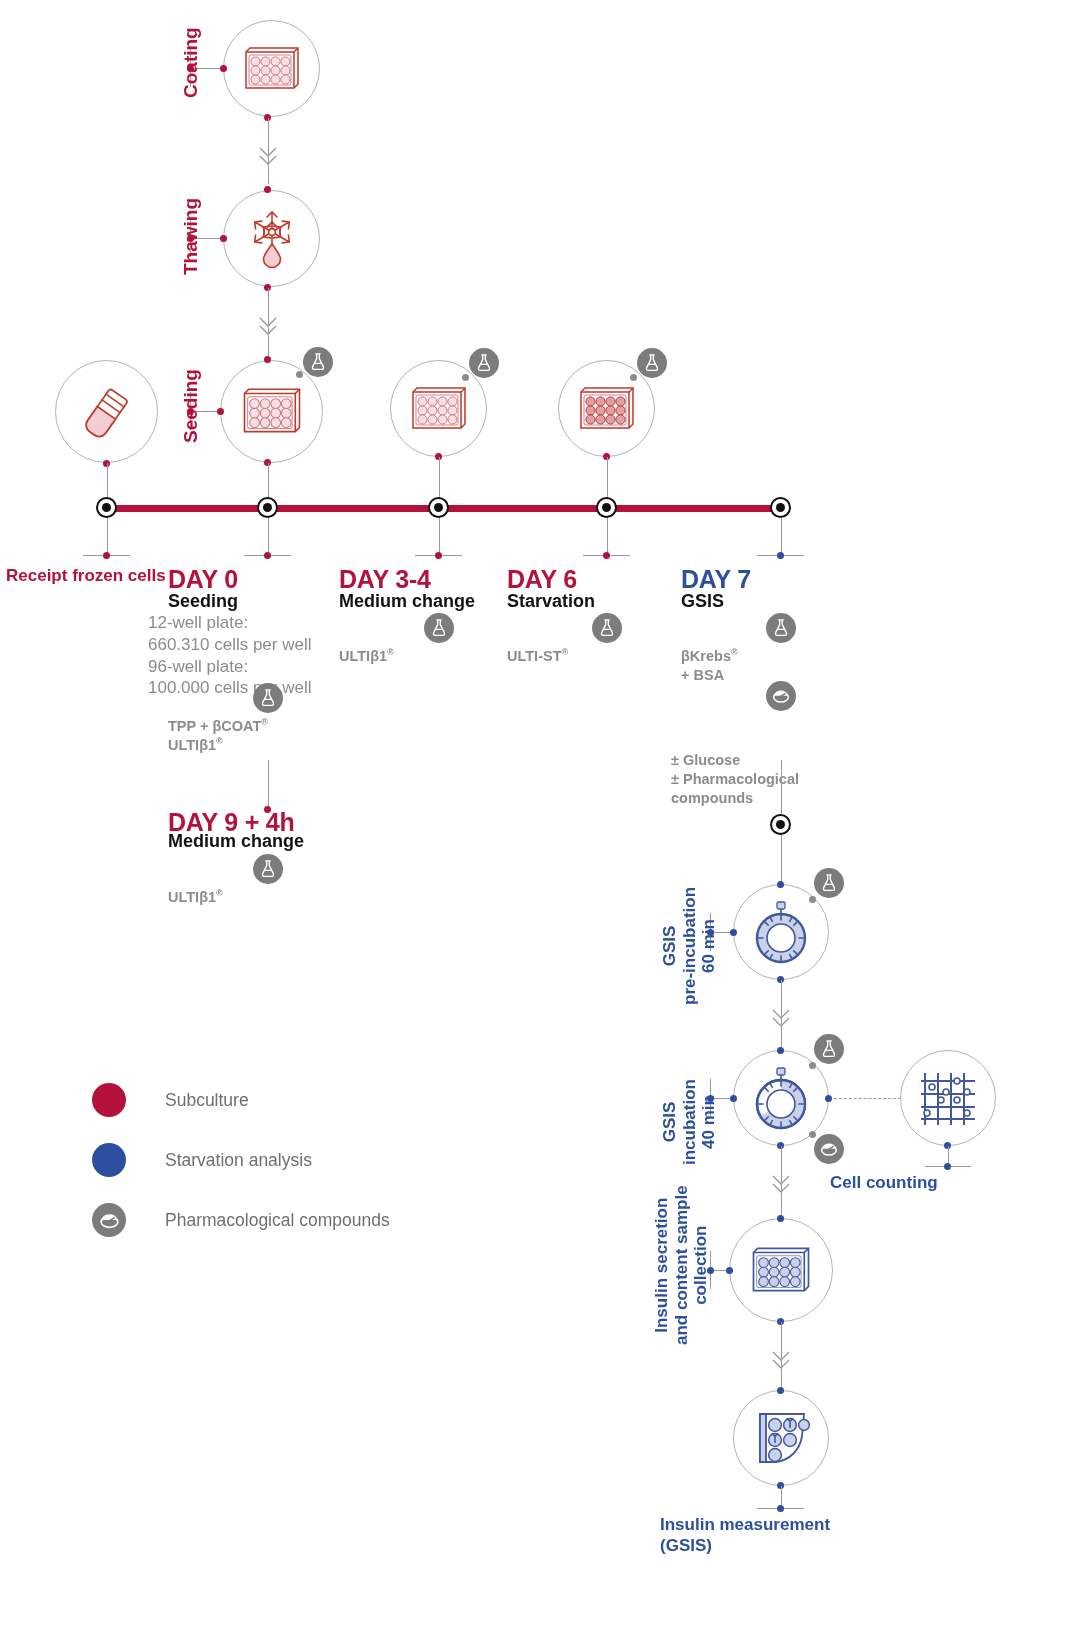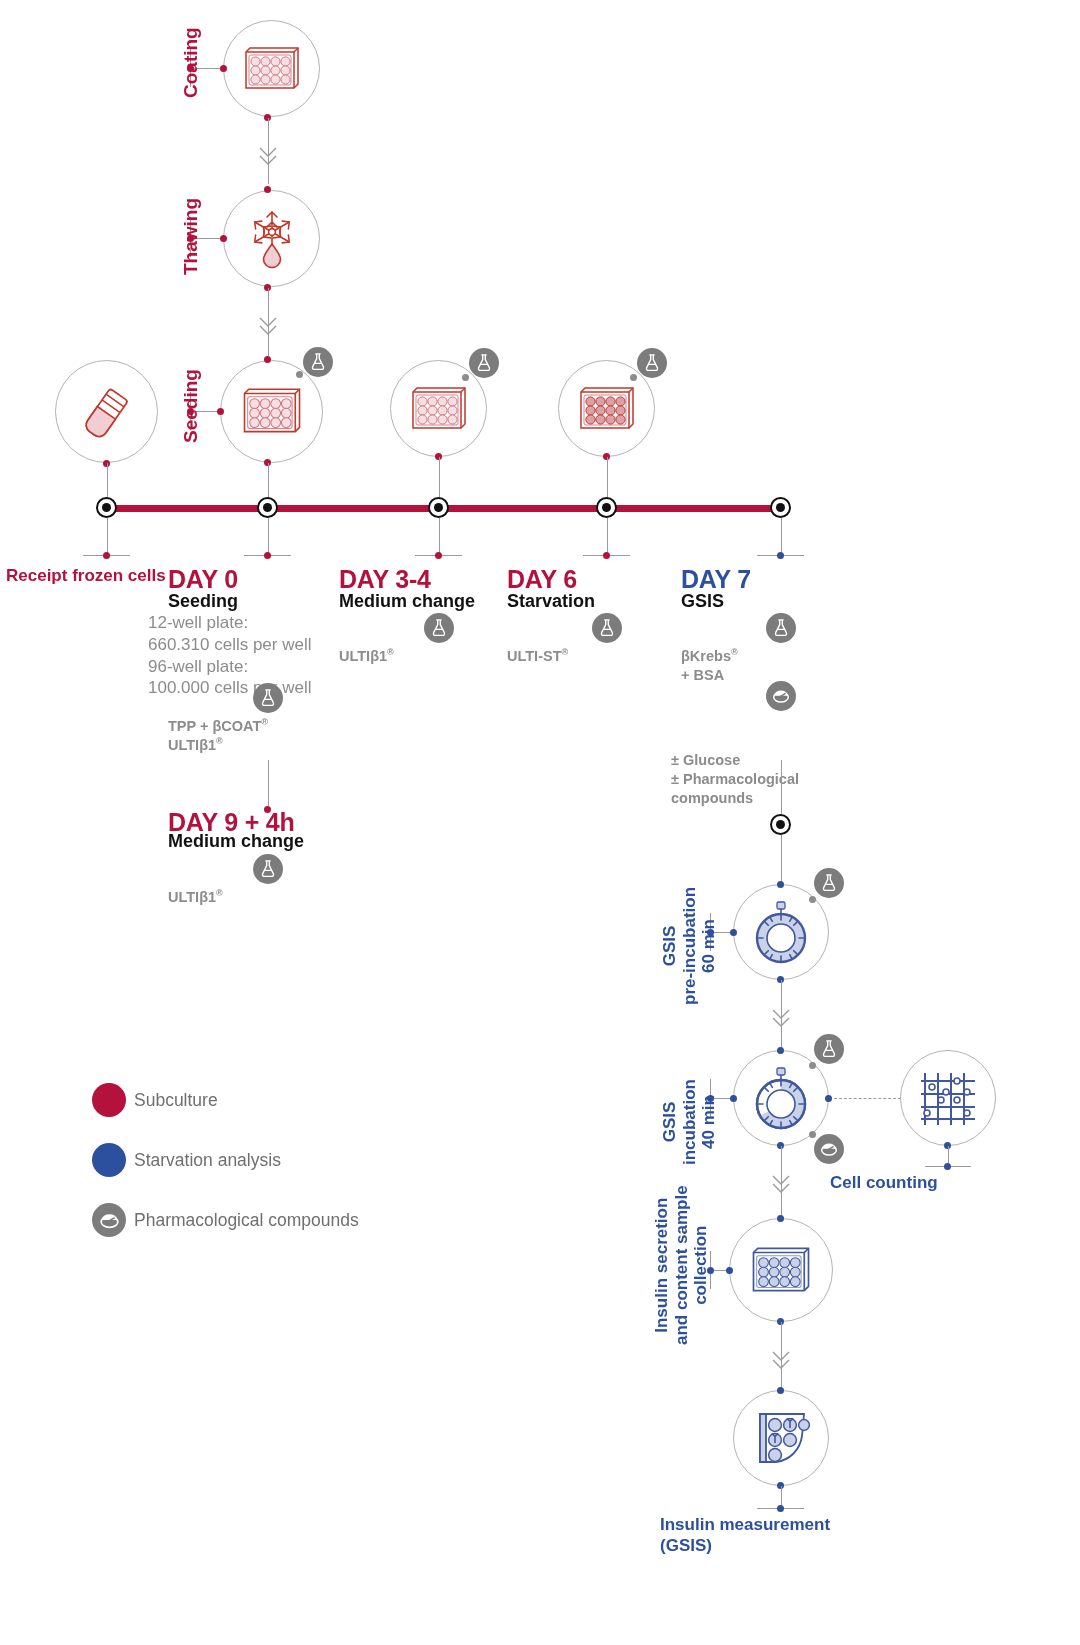--- a/index.html
+++ b/index.html
@@ -52,21 +52,21 @@
   .badge{
     position:absolute;width:30px;height:30px;border-radius:50%;background:#7c7c7c;
     display:flex;align-items:center;justify-content:center;
   }
   .badge svg{display:block;}
   
   #legend{position:absolute;left:92px;top:1070px;}
   .legend-row{display:flex;align-items:center;height:60px;}
   .legend-swatch{width:34px;height:34px;border-radius:50%;flex:0 0 34px;
     display:flex;align-items:center;justify-content:center;}
-  .legend-text{margin-left:8px;color:#6f6f6f;font-size:17.5px;white-space:nowrap;}
+  .legend-text{margin-left:39px;color:#6f6f6f;font-size:17.5px;white-space:nowrap;}
   sup{font-size:62%;vertical-align:super;line-height:0;}
 </style>
 </head>
 <body>
 
 <svg width="0" height="0" style="position:absolute" aria-hidden="true">
   <defs>
 
     <symbol id="sym-flask" viewBox="0 0 24 24">
       <path d="M9.6 3.2h4.8M10.6 3.2v5.1L6.2 17.1c-.7 1.4.2 3 1.8 3h8c1.6 0 2.5-1.6 1.8-3l-4.4-8.8V3.2" fill="none" stroke="#ffffff" stroke-width="1.5" stroke-linecap="round" stroke-linejoin="round"></path>

